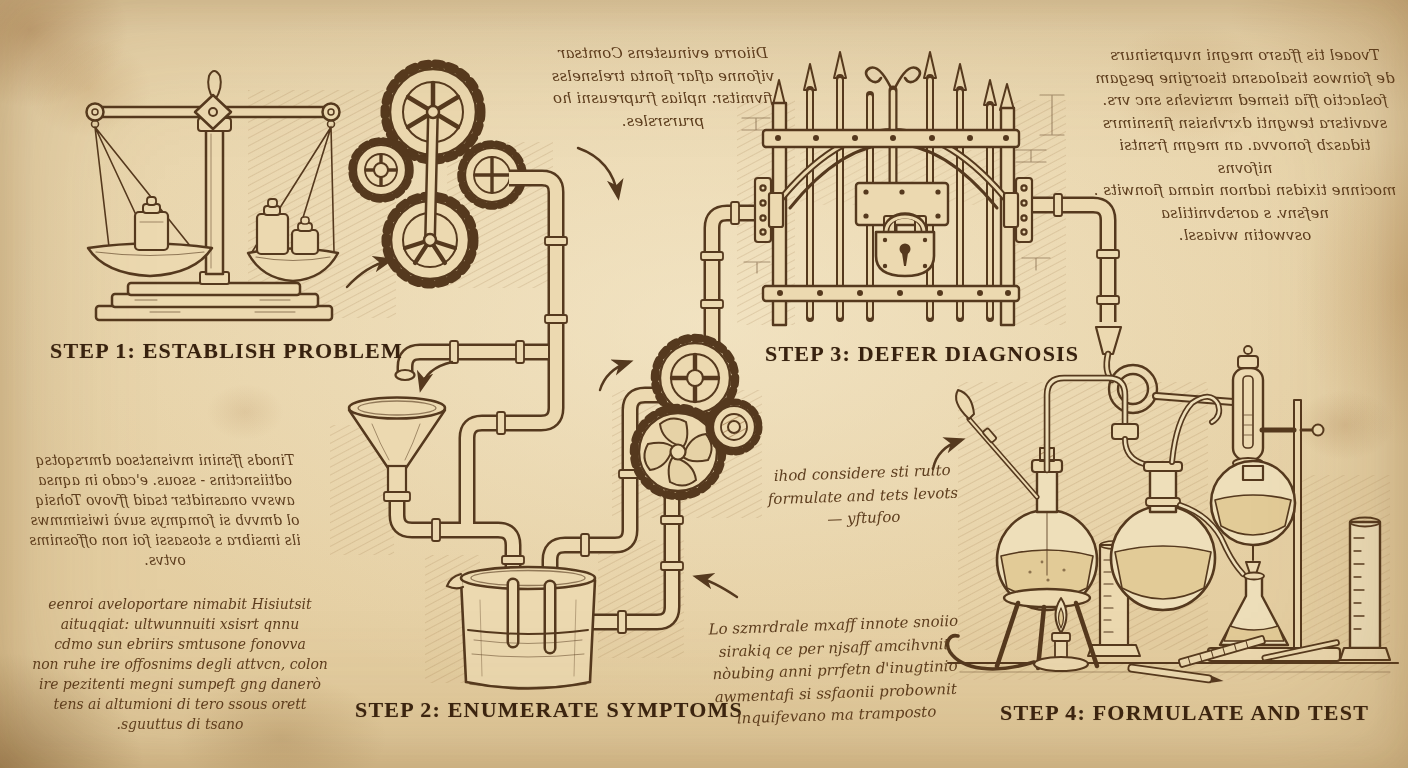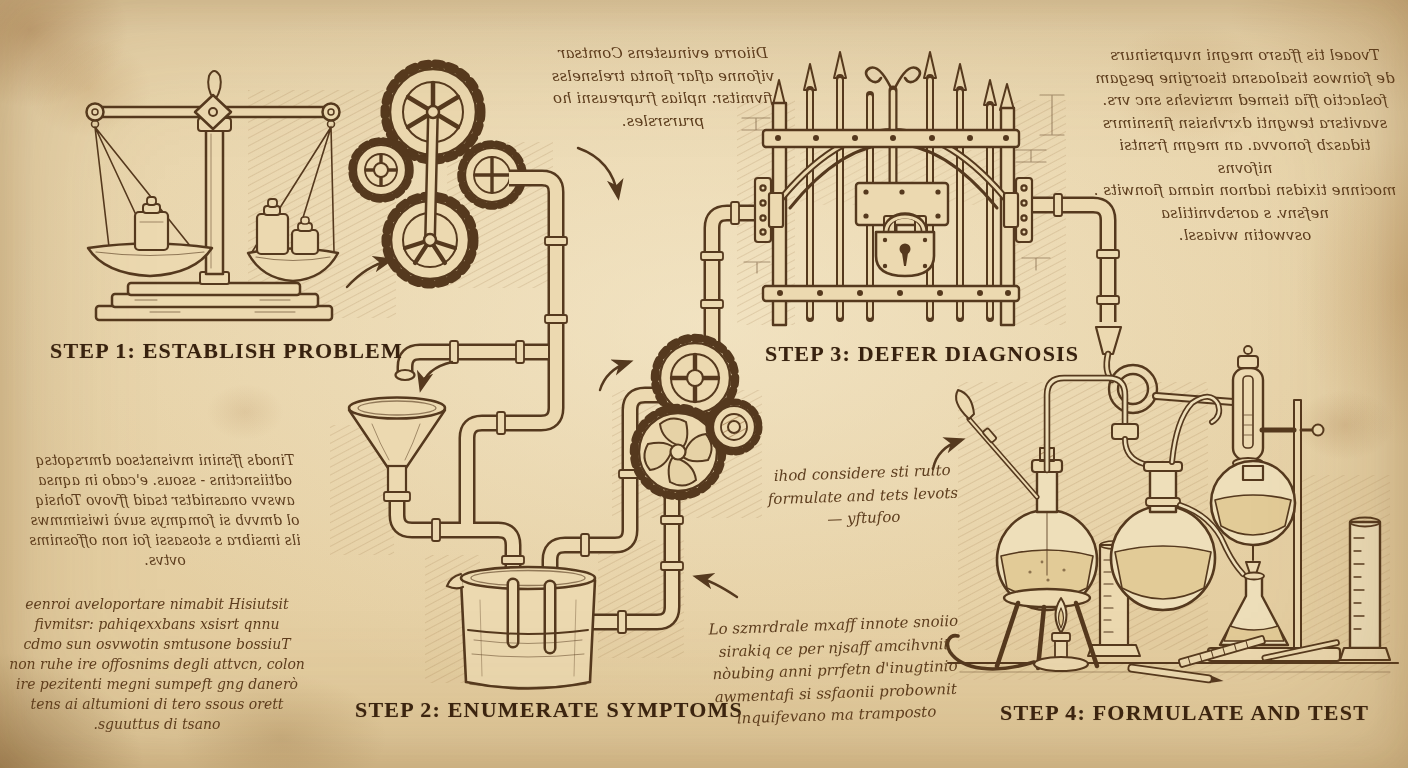--- a/index.html
+++ b/index.html
@@ -531,24 +531,24 @@
 
   <div class="hand small mirrored" style="left:15px;top:450px;width:300px">
       <div>Tinods ffsnini mvisnstsoa dmrsqotsq</div>
       <div>odtiisnctins - ssous. e'cado in aqnsa</div>
       <div>awsvv onasnidtsr tsaid ffvovo Tohsiq</div>
       <div>ol dmvvb si fomqmys suvà iwisimmws</div>
       <div>ils imsibra s stosassi foi non offosnims</div>
       <div>ovtvs.</div>
     </div>
 
-  <div class="hand small" style="left:2px;top:594px;width:310px">
+  <div class="hand small" style="left:25px;top:594px;width:310px">
       <div>eenroi aveloportare nimabit Hisiutsit</div>
-      <div>fivmitsr: pahiqexxbans xsisrt qnnu</div>
-      <div>cdmo sun osvwotin smtusone bossiuT</div>
+      <div>aituqqiat: ultwunnuiti xsisrt qnnu</div>
+      <div>cdmo sun ebriirs smtusone fonovva</div>
       <div>non ruhe ire offosnims degli attvcn, colon</div>
       <div>ire pezitenti megni sumpeft gng danerò</div>
       <div>tens ai altumioni di tero ssous orett</div>
       <div>.sguuttus di tsano</div>
     </div>
 
   <div class="hand tilt" style="left:762px;top:462px;width:202px">
       <div>ihod considere sti ruito</div>
       <div>formulate and tets levots</div>
       <div>— yftufoo</div>

